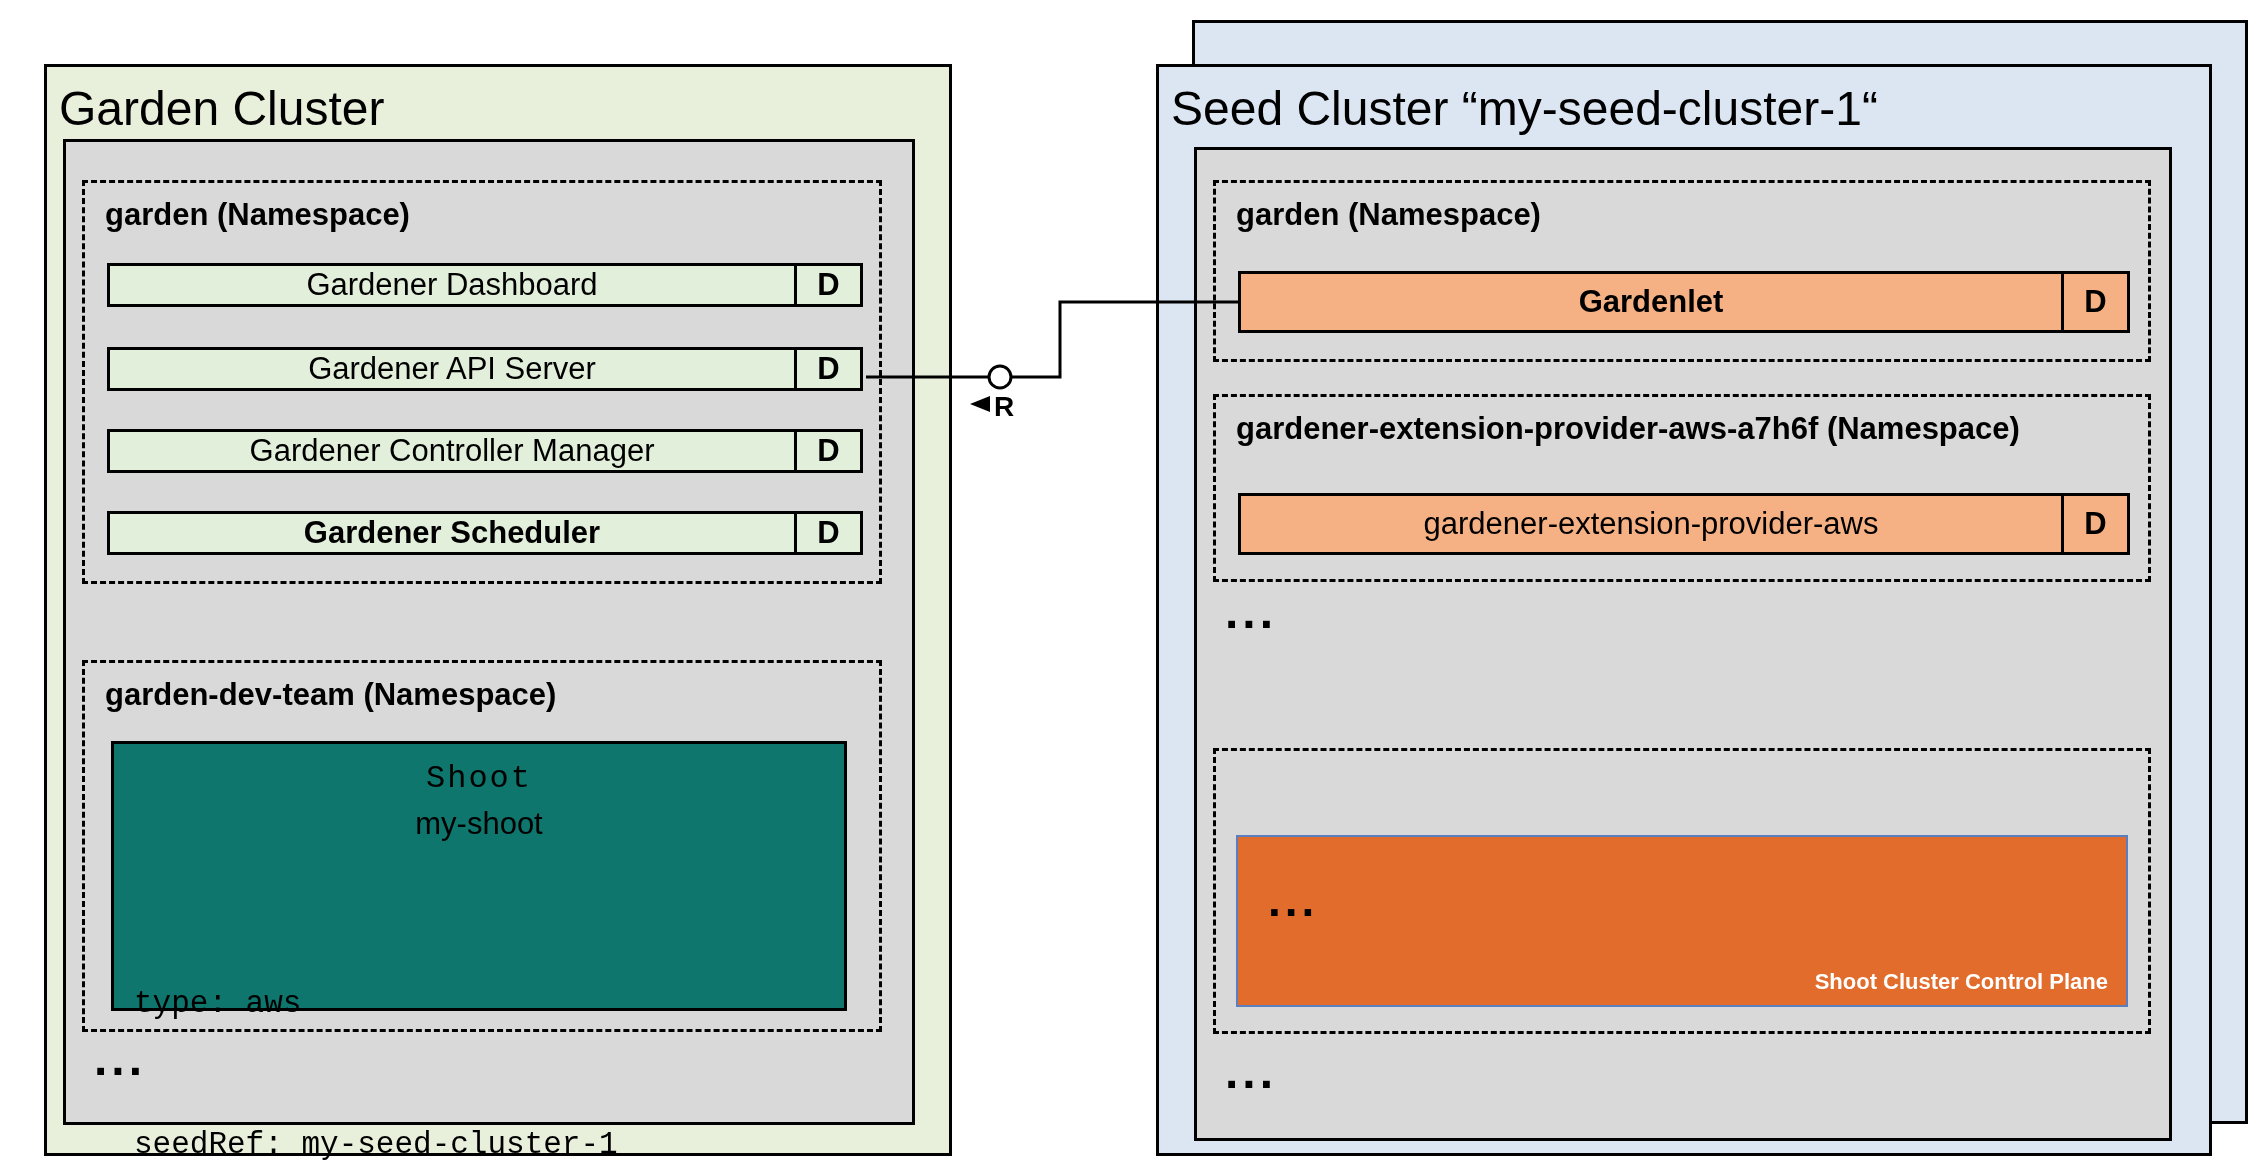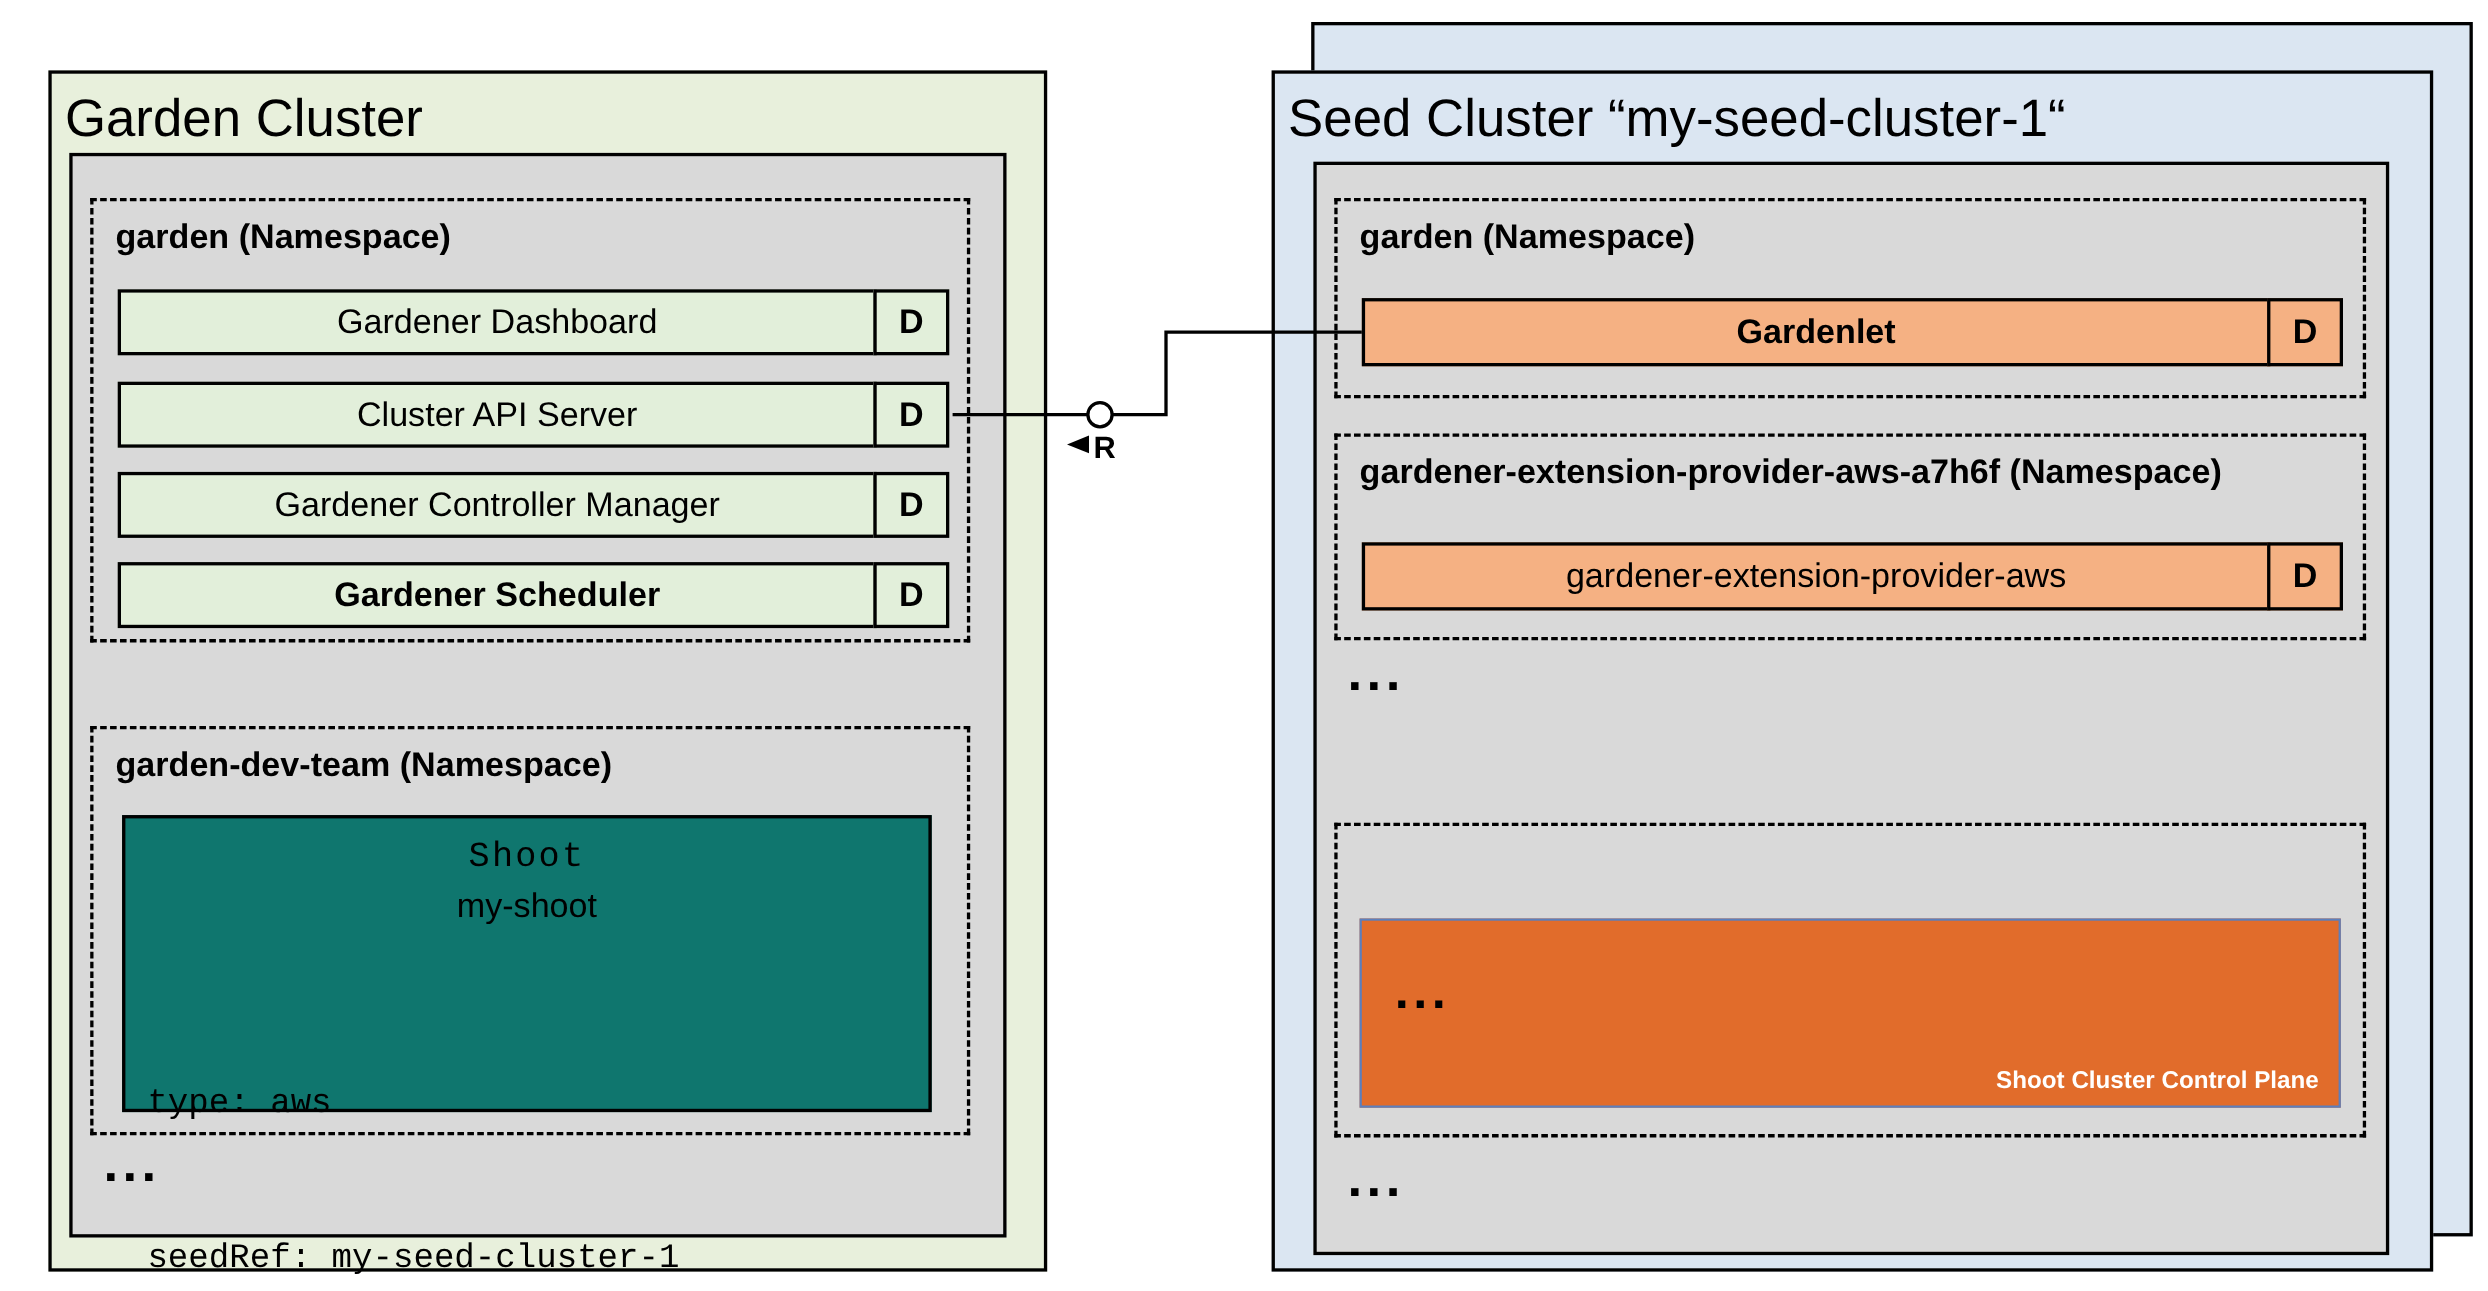--- a/index.html
+++ b/index.html
@@ -20,21 +20,21 @@
 
   .ns { position:absolute; border:3px dashed #000; }
   .ns-garden-left { left:16px; top:38px; width:800px; height:404px; }
   .ns-devteam { left:16px; top:518px; width:800px; height:372px; }
   .ns-seed-garden { left:16px; top:30px; width:938px; height:182px; }
   .ns-seed-ext { left:16px; top:244px; width:938px; height:188px; }
   .ns-seed-shoot { left:16px; top:598px; width:938px; height:286px; }
 
   .ns-title { position:absolute; left:20px; top:14px; font-size:31px; font-weight:bold; white-space:nowrap; }
 
-  .comp-row { position:absolute; display:flex; height:60px; }
+  .comp-row { position:absolute; display:flex; height:44px; }
   .comp-row-tall { height:62px; }
   .comp-label { display:flex; align-items:center; justify-content:center; border:3px solid #000; font-size:31px; height:100%; white-space:nowrap; }
   .comp-badge { display:flex; align-items:center; justify-content:center; border:3px solid #000; margin-left:-3px; width:69px; font-size:31px; font-weight:600; height:100%; }
   .w-left { width:690px; }
   .w-right { width:826px; }
   .green { background:#e2efda; }
   .orange { background:#f5b183; }
   .bold { font-weight:bold; }
 
   .shoot-card { position:absolute; left:26px; top:78px; width:736px; height:270px; background:#0f766e; border:3px solid #000; }
@@ -65,21 +65,21 @@
 
       <div class="ns ns-garden-left">
         <div class="ns-title">garden (Namespace)</div>
 
         <div class="comp-row" style="left:22px; top:80px;">
           <div class="comp-label green w-left">Gardener Dashboard</div>
           <div class="comp-badge green">D</div>
         </div>
 
         <div class="comp-row" style="left:22px; top:164px;">
-          <div class="comp-label green w-left">Cluster API Server</div>
+          <div class="comp-label green w-left">Gardener API Server</div>
           <div class="comp-badge green">D</div>
         </div>
 
         <div class="comp-row" style="left:22px; top:246px;">
           <div class="comp-label green w-left">Gardener Controller Manager</div>
           <div class="comp-badge green">D</div>
         </div>
 
         <div class="comp-row" style="left:22px; top:328px;">
           <div class="comp-label green w-left bold">Gardener Scheduler</div>

